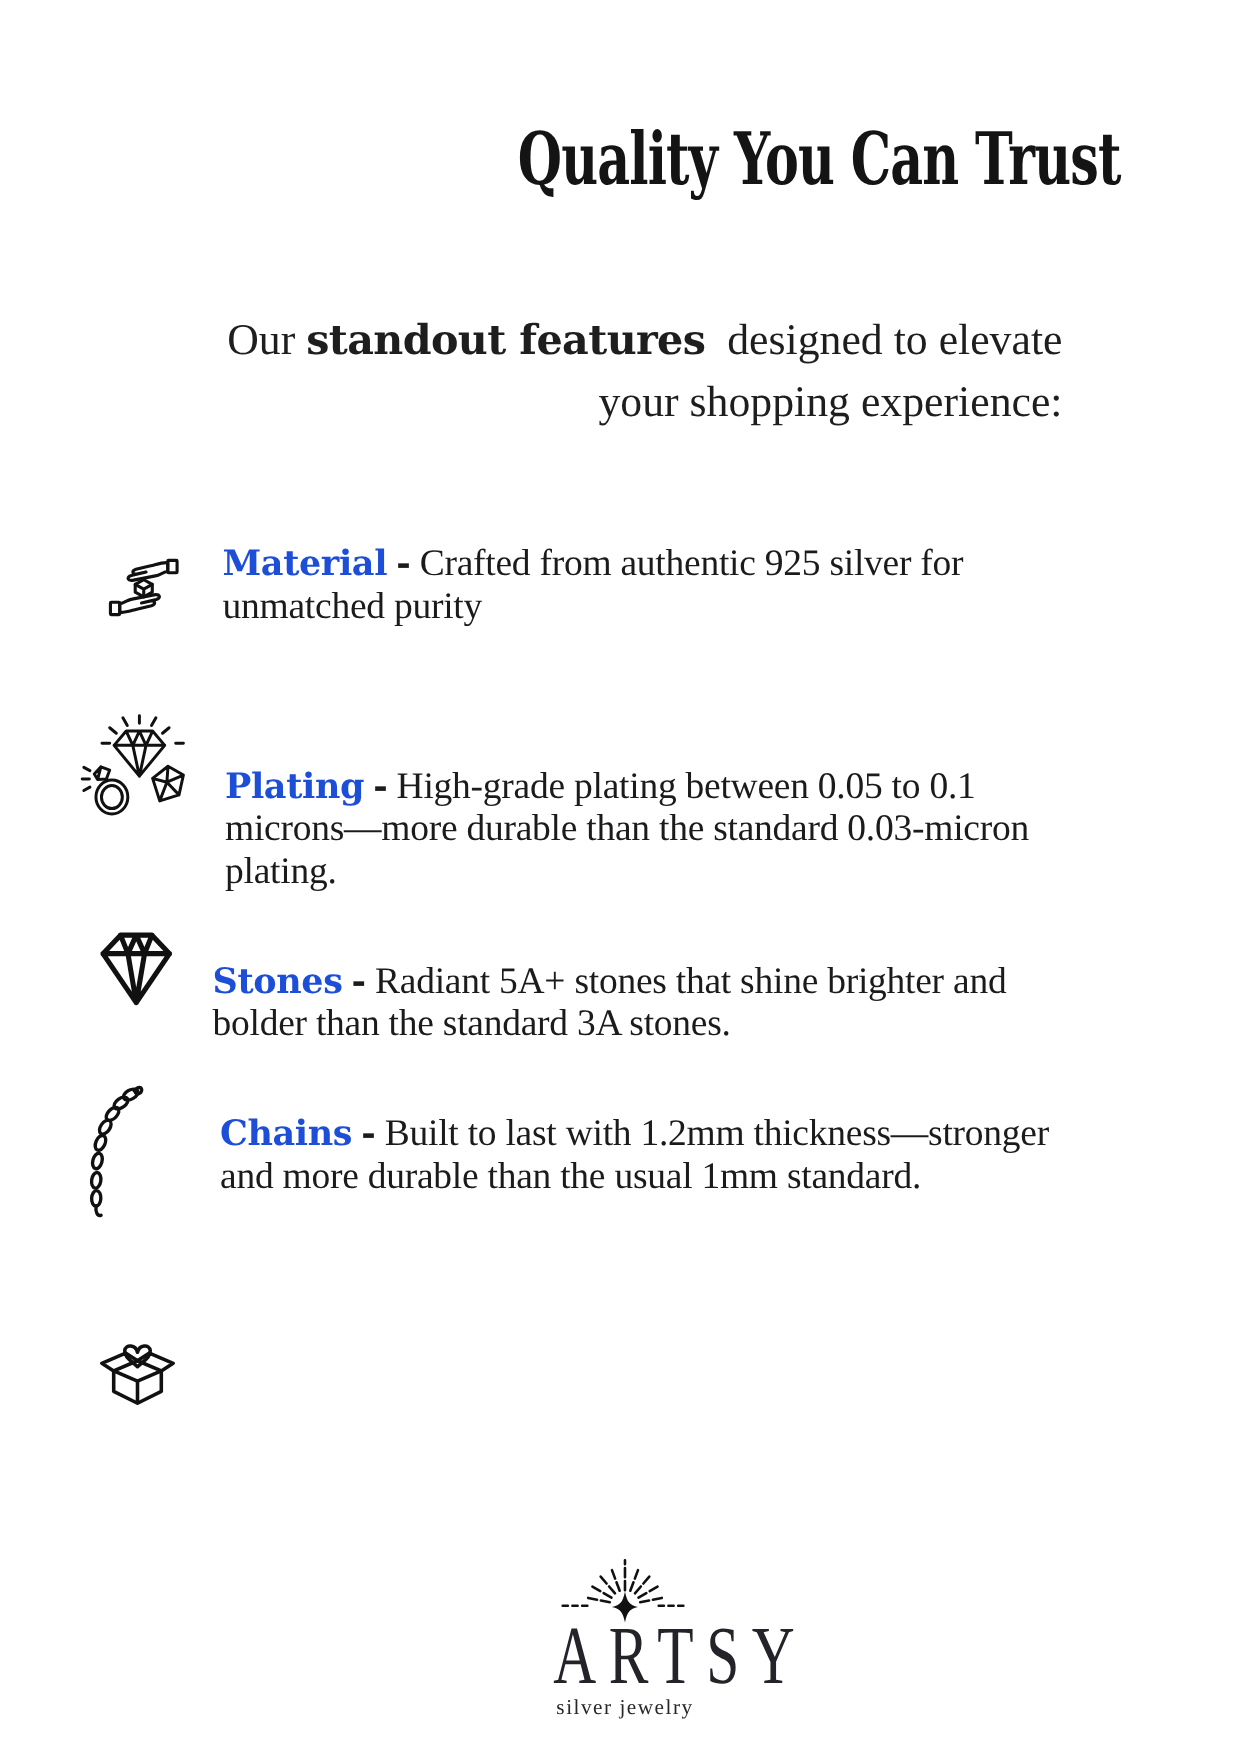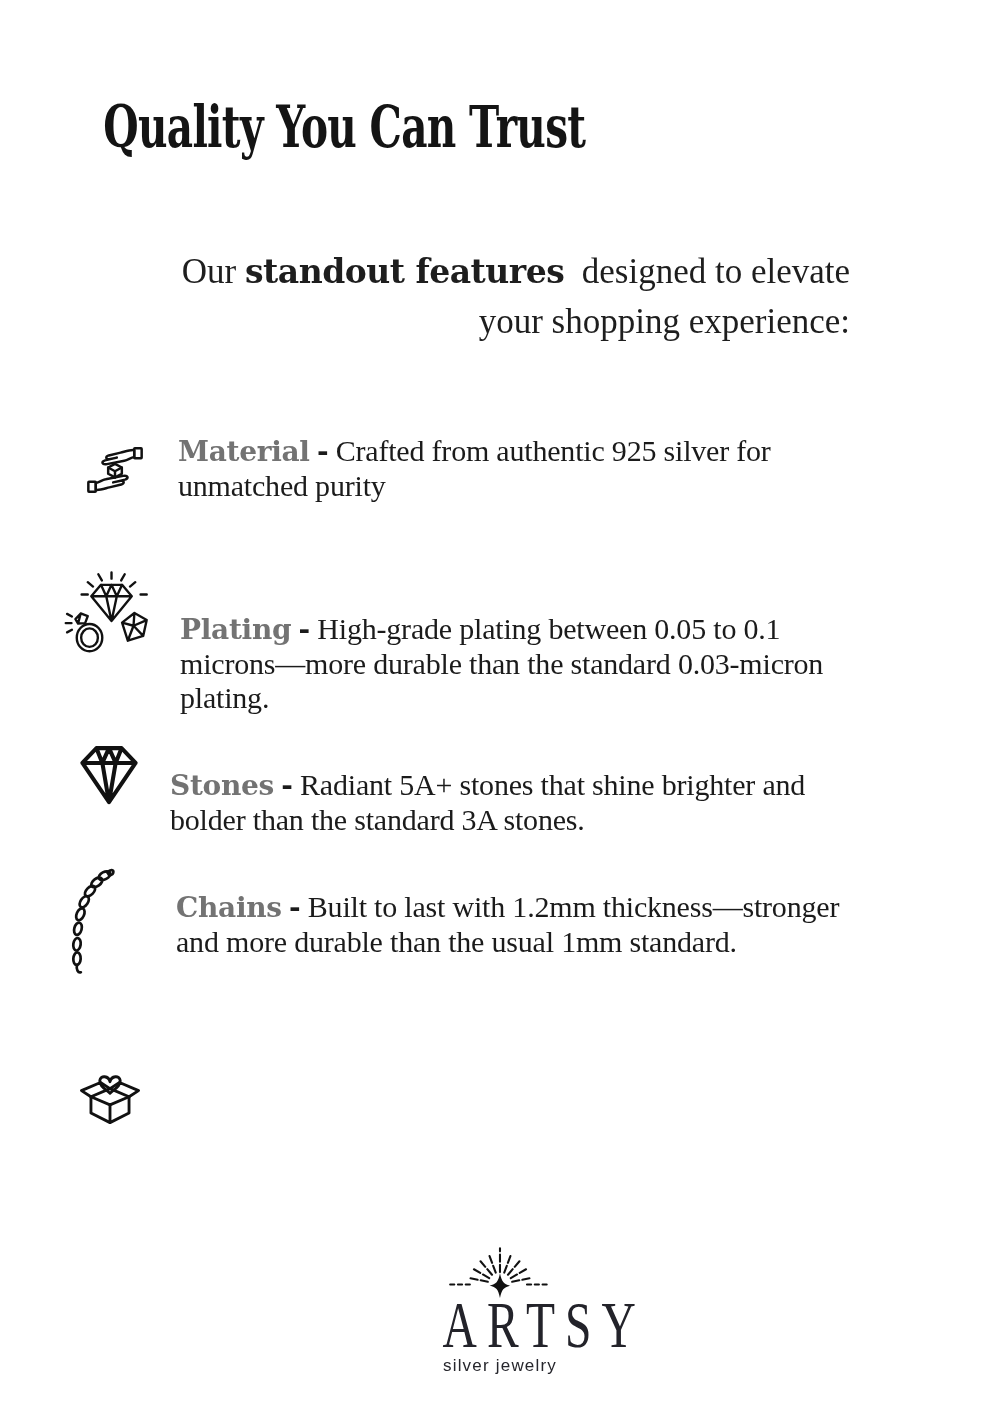--- a/index.html
+++ b/index.html
@@ -1,32 +1,32 @@
 <!DOCTYPE html>
 <html><head>
 <meta charset="utf-8">
 <style>
   html,body{margin:0;padding:0;background:#ffffff;}
   .page{position:relative;width:1000px;height:1401px;background:#ffffff;color:#1b1b1b;
         font-family:"Liberation Serif",serif;overflow:hidden;}
 
   
-  .title{position:absolute;top:96px;left:0;width:100%;margin:0;text-align:left;}
+  .title{position:absolute;top:96px;left:0;width:100%;margin:0;text-align:right;}
   .title-inner{display:inline-block;font-family:"DejaVu Serif",serif;font-weight:700;
         font-size:58px;line-height:1.1;letter-spacing:-1px;color:#141414;
         transform:scaleX(0.70);transform-origin:50% 50%;white-space:nowrap;}
 
   
   .subtitle{position:absolute;top:247px;left:150px;width:700px;margin:0;text-align:right;
         font-size:35px;line-height:50px;color:#1e1e1e;white-space:pre-wrap;}
   .subtitle .hl{font-family:"DejaVu Serif",serif;font-weight:700;font-size:33px;letter-spacing:-0.5px;}
 
   
   .ftext{position:absolute;margin:0;font-size:30px;line-height:34px;letter-spacing:-0.2px;color:#1b1b1b;}
-  .label{font-family:"DejaVu Serif",serif;font-weight:700;font-size:28px;letter-spacing:-0.3px;color:#737373;}
+  .label{font-family:"DejaVu Serif",serif;font-weight:700;font-size:28px;letter-spacing:-0.3px;color:#1d4ed8;}
   .sep{font-family:"DejaVu Serif",serif;font-weight:700;font-size:28px;}
   .sep.plain{font-family:"Liberation Serif",serif;font-weight:400;font-size:30px;}
   .icon{position:absolute;}
   .icon svg{display:block;width:100%;height:100%;}
 
   .t0{top:434px;left:178px;width:685px;}
   .t1{top:573px;left:180px;width:685px;margin-top:39px;}
   .t2{top:768px;left:170px;width:700px;}
   .t3{top:890px;left:176px;width:690px;}
   .t4{top:1054px;left:168px;width:740px;}
@@ -37,21 +37,21 @@
   .i3{left:62px;top:866px;width:58px;height:114px;}
   .i4{left:76px;top:1048px;width:68px;height:88px;}
 
   
   .emblem{position:absolute;left:446px;top:1242px;width:108px;height:54px;}
   .brand-name{position:absolute;top:1292px;left:0;width:100%;margin:0;text-align:center;font-weight:400;padding-left:42px;}
   .brand-name-inner{display:inline-block;font-family:"Liberation Serif",serif;font-size:66px;
         line-height:1.0;letter-spacing:14px;text-indent:7px;color:#23232a;
         transform:scaleX(0.72);transform-origin:50% 50%;white-space:nowrap;}
   .brand-tagline{position:absolute;top:1356px;left:0;width:100%;margin:0;text-align:center;
-        font-family:Liberation Sans, sans-serif;font-size:17px;letter-spacing:1.2px;color:#26262c;}
+        font-family:Liberation Serif, serif;font-size:17px;letter-spacing:1.2px;color:#26262c;}
 
   .stroke{fill:none;stroke:#111111;stroke-linecap:round;stroke-linejoin:round;}
 </style>
 </head>
 <body>
 
 <div class="page">
 
   <h1 class="title"><span class="title-inner">Quality You Can Trust</span></h1>
 

